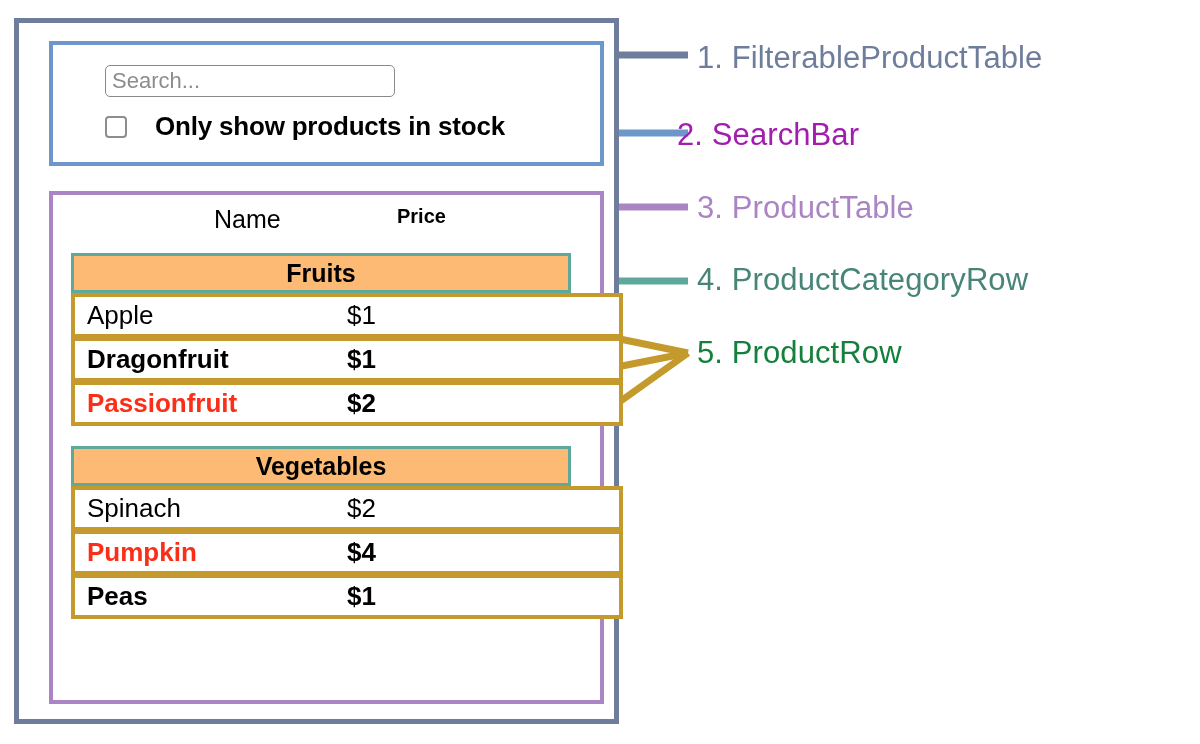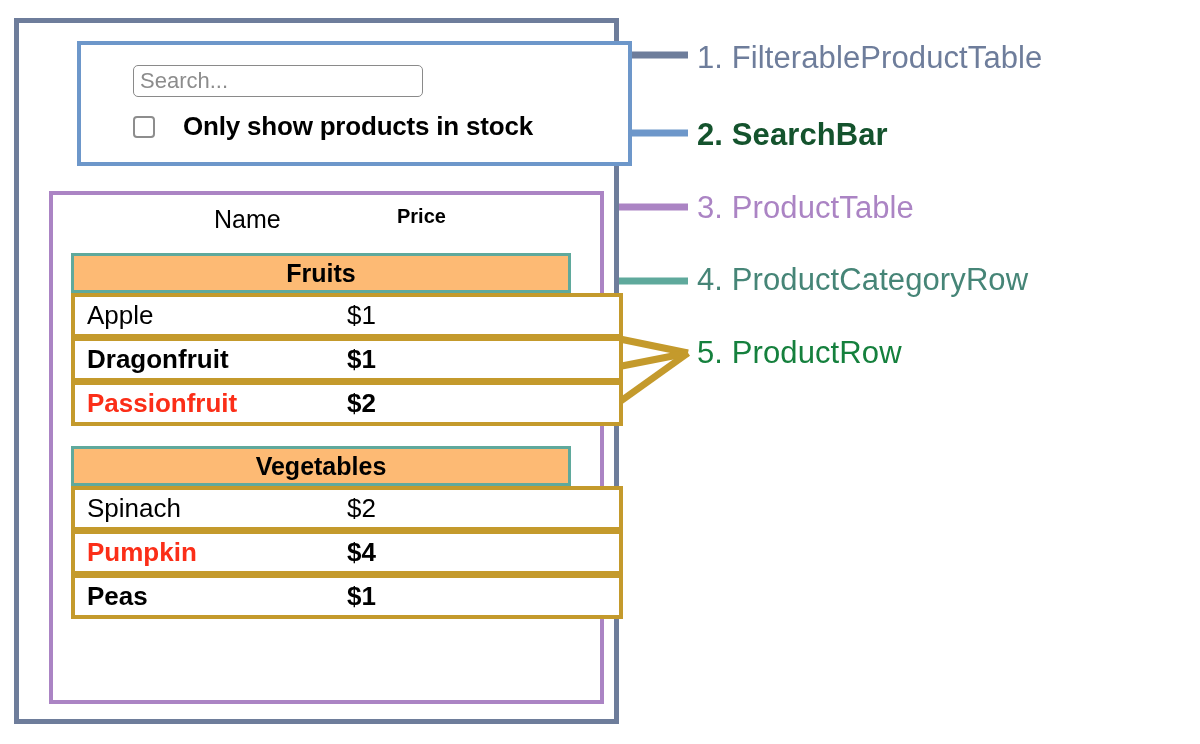--- a/index.html
+++ b/index.html
@@ -38,21 +38,20 @@
   
   .search-bar {
     position: absolute;
     left: 30px;
     top: 18px;
     width: 555px;
     height: 125px;
     box-sizing: border-box;
     border: 4px solid #6d97ca;
     background: #ffffff;
-    margin-left: 28px;
   }
   .search-input {
     position: absolute;
     left: 52px;
     top: 20px;
     width: 290px;
     height: 32px;
     box-sizing: border-box;
     border: 1.5px solid #8a8a8a;
     border-radius: 5px;
@@ -191,21 +190,21 @@
   }
   .callout-label {
     position: absolute;
     font-size: 31px;
     font-weight: 400;
     white-space: nowrap;
     letter-spacing: 0.1px;
     font-family: "Liberation Sans", sans-serif;
   }
   .cl-1 { left: 697px; top: 40px;  color: #6e7d9b; }
-  .cl-2 { left: 697px; top: 117px; color: #14532d; font-weight: bold; }
+  .cl-2 { left: 677px; top: 117px; color: #a21caf; }
   .cl-3 { left: 697px; top: 190px; color: #ab84c4; }
   .cl-4 { left: 697px; top: 262px; color: #468577; }
   .cl-5 { left: 697px; top: 335px; color: #15803d; }
 
   svg.leaders {
     position: absolute;
     left: 0; top: 0;
     width: 1200px;
     height: 744px;
     pointer-events: none;

